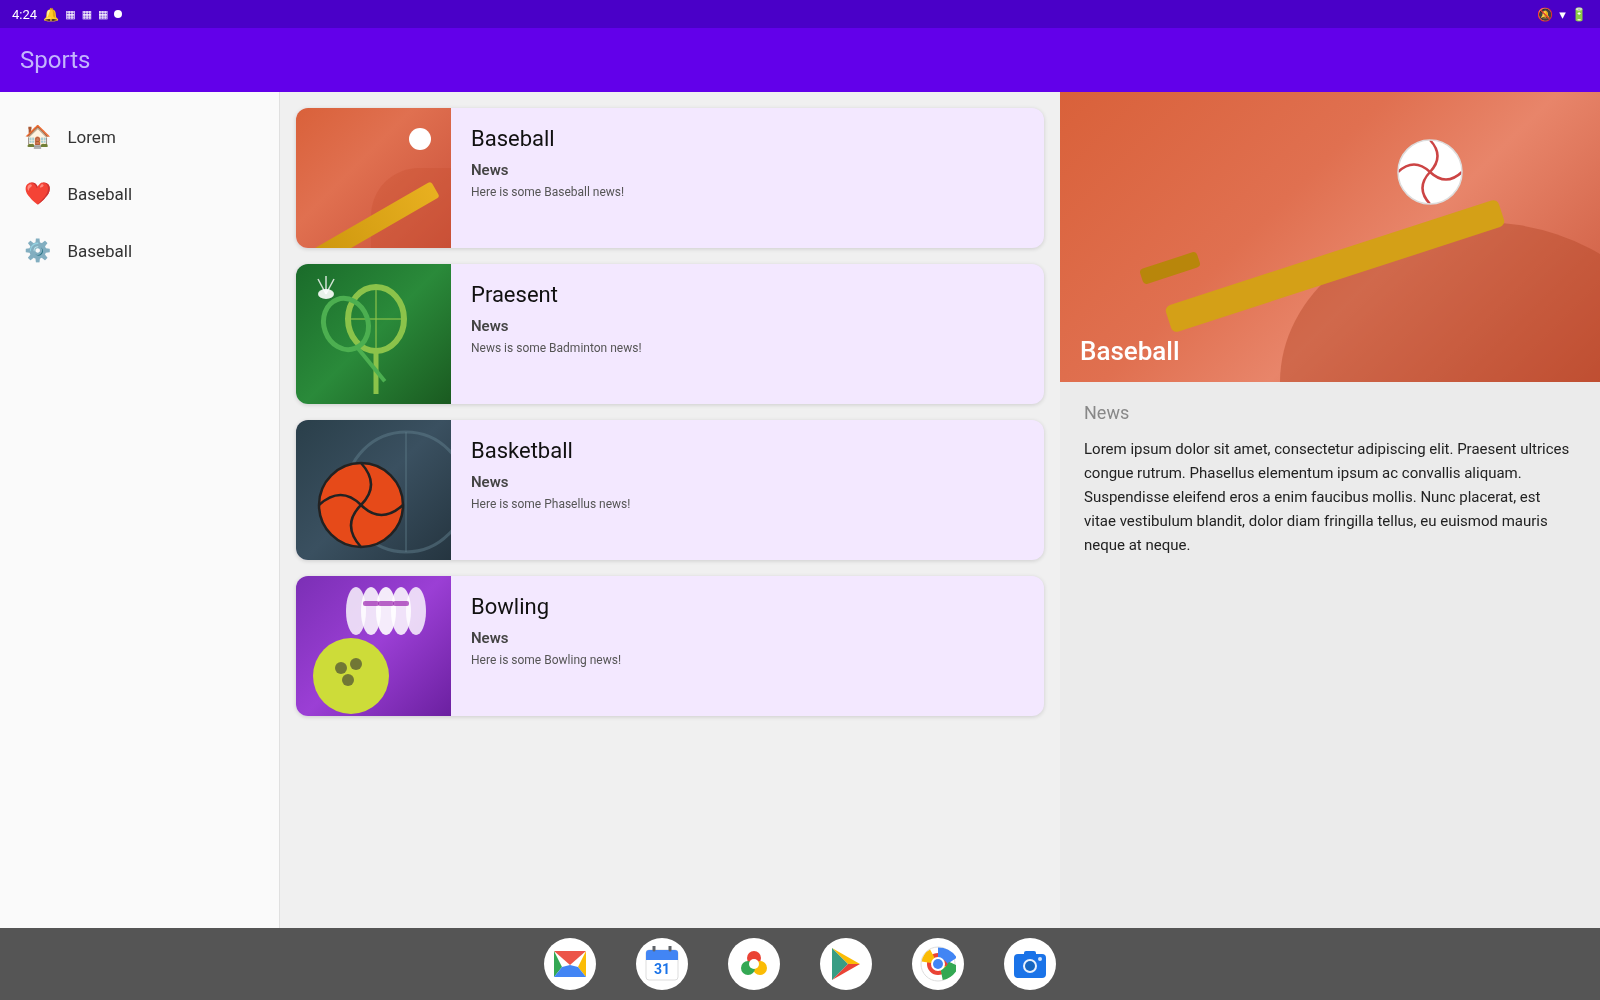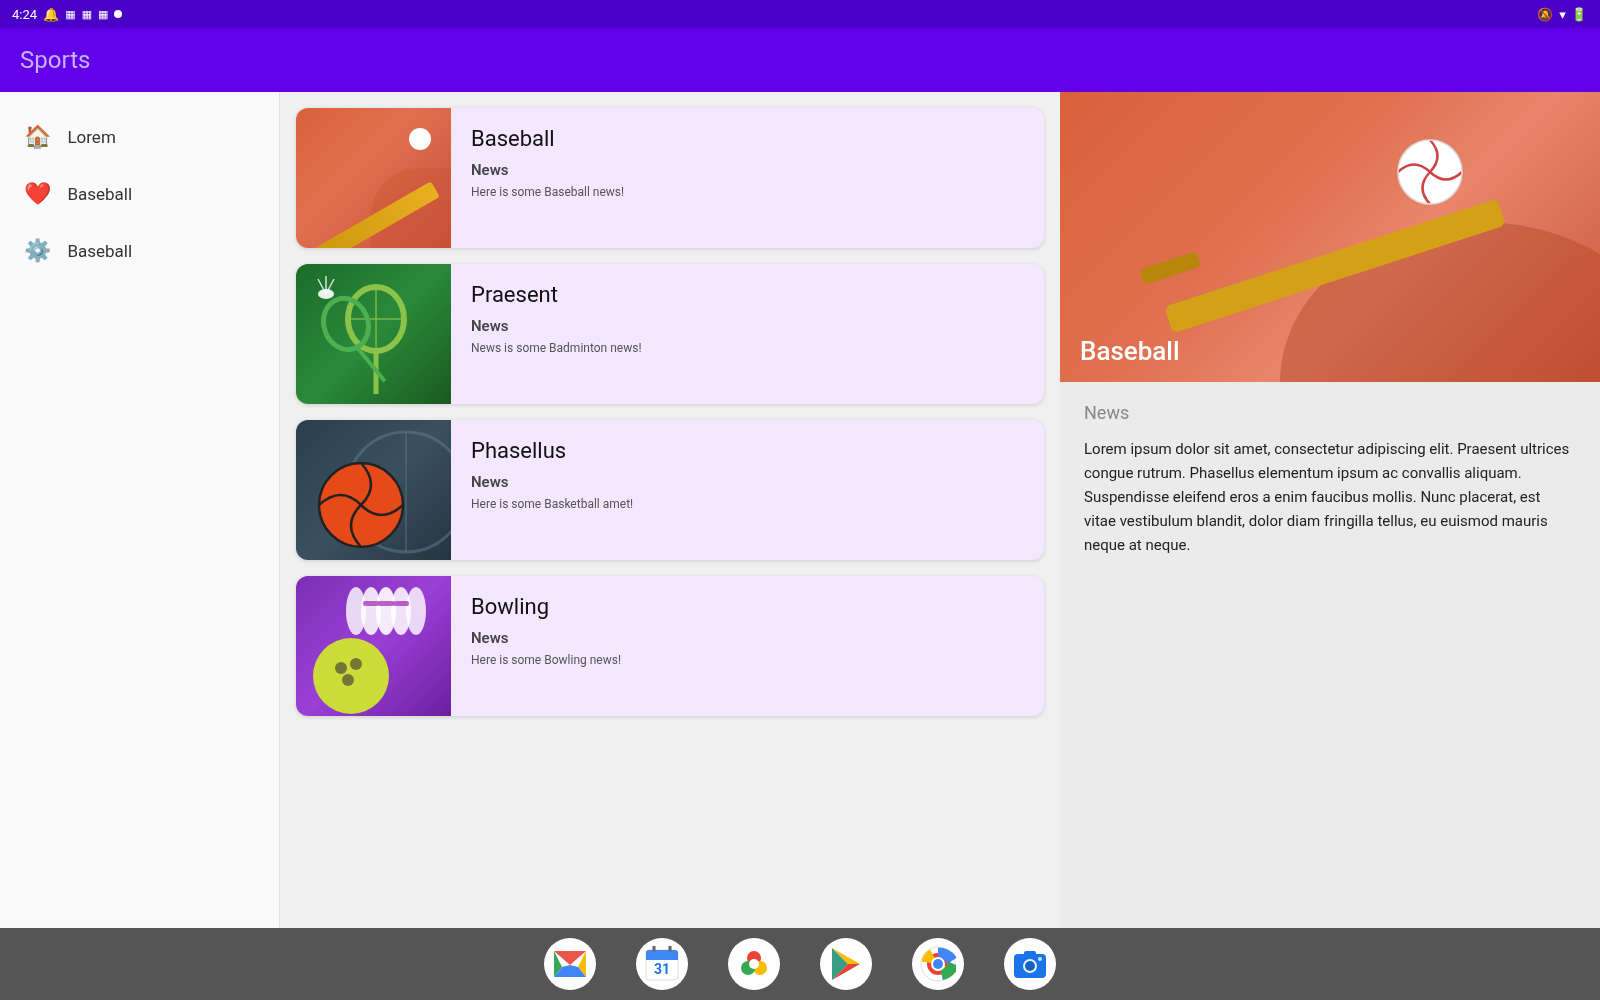--- a/index.html
+++ b/index.html
@@ -335,23 +335,23 @@
             <line x1="110" y1="12" x2="110" y2="132" stroke="#607D8B" stroke-width="2" opacity="0.4"></line>
 
             <circle cx="65" cy="85" r="42" fill="#E64A19"></circle>
             <path d="M65,43 Q85,65 65,85 Q45,105 65,127" fill="none" stroke="#222" stroke-width="2.5"></path>
             <path d="M23,85 Q45,65 65,85 Q85,105 107,85" fill="none" stroke="#222" stroke-width="2.5"></path>
             <circle cx="65" cy="85" r="42" fill="none" stroke="#222" stroke-width="2.5"></circle>
           </svg>
         </div>
       </div>
       <div class="sport-card-body">
-        <div class="sport-card-title">Phasellus</div>
+        <div class="sport-card-title">Basketball</div>
         <div class="sport-card-news-label">News</div>
-        <div class="sport-card-news-text">Here is some Basketball amet!</div>
+        <div class="sport-card-news-text">Here is some Phasellus news!</div>
       </div>
     </div>
 
     <div class="sport-card">
       <div class="sport-card-image">
         <div class="bowling-card-bg" style="position:relative;width:100%;height:100%;">
           <svg width="155" height="145" viewBox="0 0 155 145" style="position:absolute;top:0;left:0;">
 
             <ellipse cx="90" cy="35" rx="10" ry="24" fill="white" opacity="0.9"></ellipse>
             <ellipse cx="75" cy="35" rx="10" ry="24" fill="white" opacity="0.85"></ellipse>

